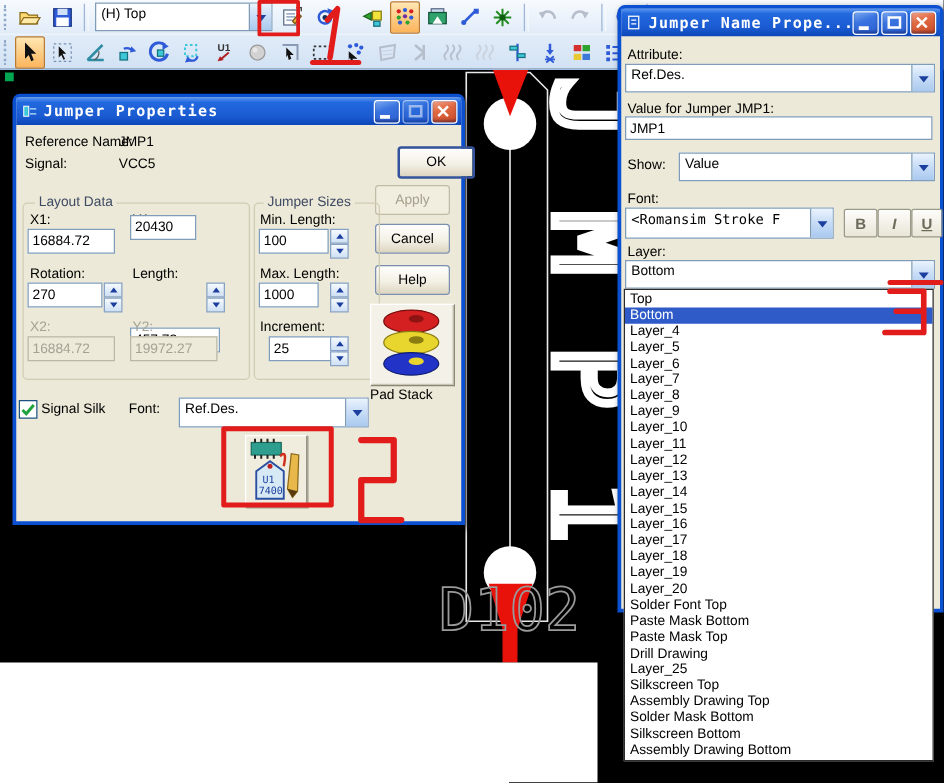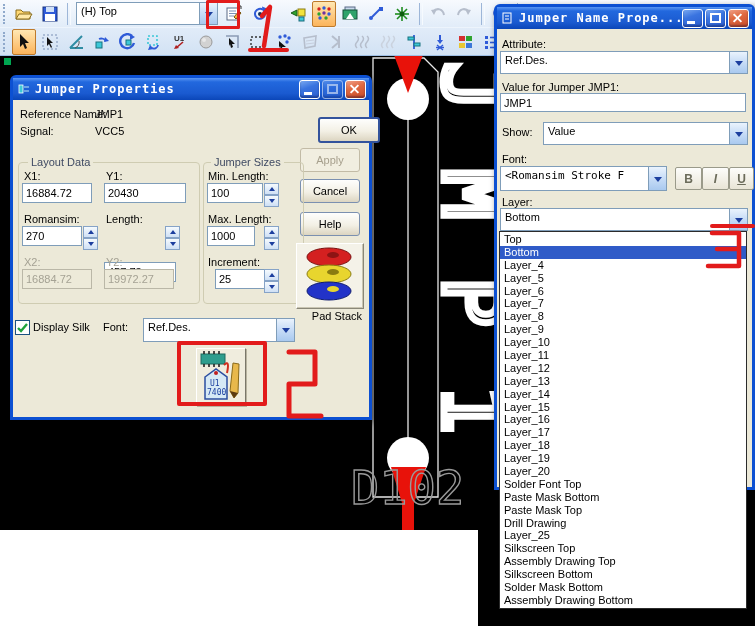--- a/index.html
+++ b/index.html
@@ -374,22 +374,22 @@
   <div class="btn default" style="left:305px;top:39px">OK</div>
   <div class="btn dis" style="left:287px;top:70px">Apply</div>
   <div class="btn" style="left:287px;top:101px">Cancel</div>
   <div class="btn" style="left:287px;top:134px">Help</div>
 
   <div class="grp" style="left:5px;top:84px;width:180px;height:140px"></div>
   <span class="grp-t" style="left:15px;top:78px">Layout Data</span>
   <span class="lb" style="left:11px;top:92px">X1:</span>
   <input class="tin" style="left: 9px; top: 105px; width: 70px; height: 20px;" value="16884.72">
   <span class="lb" style="left:93px;top:92px">Y1:</span>
-  <input class="tin" style="left: 91px; top: 105px; width: 82px; height: 20px;" value="20430">
-  <span class="lb" style="left:11px;top:135px">Romansim:</span>
+  <input class="tin" style="left: 91px; top: 94px; width: 53px; height: 20px;" value="20430">
+  <span class="lb" style="left:11px;top:135px">Rotation:</span>
   <input class="tin" style="left: 9px; top: 148px; width: 60px; height: 20px;" value="270">
   <div class="spin" style="left:70px;top:148px;height:22px">
       <i class="u"></i>
       <i class="d"></i>
     </div>
   <span class="lb" style="left:93px;top:135px">Length:</span>
   <input class="tin" style="left: 91px; top: 148px; width: 72px; height: 20px; margin-top: 36px;" value="457.73">
   <div class="spin" style="left:152px;top:148px;height:22px">
       <i class="u"></i>
       <i class="d"></i>
@@ -423,28 +423,28 @@
   <div class="padtile" style="left:283px;top:165px;width:66px;height:64px">
     <svg width="64" height="62" viewBox="0 0 64 62">
       <ellipse cx="32" cy="13" rx="22" ry="9" fill="#D42020" stroke="#7A0E0E"></ellipse>
         <ellipse cx="36" cy="11" rx="6" ry="3" fill="#8E1414"></ellipse>
       <ellipse cx="32" cy="30" rx="22" ry="9" fill="#E8D52E" stroke="#8A7C10"></ellipse>
         <ellipse cx="36" cy="28" rx="6" ry="3" fill="#8A7C10"></ellipse>
       <ellipse cx="32" cy="47" rx="22" ry="9" fill="#2233C8" stroke="#101C70"></ellipse>
         <ellipse cx="36" cy="45" rx="6" ry="3" fill="#E8D52E"></ellipse>
     </svg>
   </div>
-  <span class="lb" style="left:283px;top:232px;width:66px;text-align:right">Pad Stack</span>
+  <span class="lb" style="left:283px;top:232px;width:66px;text-align:left">Pad Stack</span>
 
   <div class="chk" style="left:2px;top:242px">
     <svg width="13" height="13" viewBox="0 0 13 13">
         <polyline points="2,7 5,10 11,3" fill="none" stroke="#1FA33C" stroke-width="2.4"></polyline>
       </svg>
   </div>
-  <span class="lb" style="left:20px;top:243px">Display Silk</span>
+  <span class="lb" style="left:20px;top:243px">Signal Silk</span>
   <span class="lb" style="left:90px;top:243px">Font:</span>
   <div class="combo" style="left:130px;top:240px;width:150px;height:22px">
     <span class="cv">Ref.Des.</span>
     <span class="ca"></span>
   </div>
 
   <div class="chipbtn" style="left:183px;top:270px;width:48px;height:56px">
     <svg width="46" height="54" viewBox="0 0 46 54">
       <rect x="4" y="5" width="24" height="10" fill="#2E9E8E" stroke="#1C6B5E"></rect>
       <g stroke="#222" stroke-width="1.6">
@@ -539,22 +539,22 @@
       <div class="litem">Layer_18</div>
       <div class="litem">Layer_19</div>
       <div class="litem">Layer_20</div>
       <div class="litem">Solder Font Top</div>
       <div class="litem">Paste Mask Bottom</div>
       <div class="litem">Paste Mask Top</div>
       <div class="litem">Drill Drawing</div>
       <div class="litem">Layer_25</div>
       <div class="litem">Silkscreen Top</div>
       <div class="litem">Assembly Drawing Top</div>
+      <div class="litem">Solder Mask Bottom</div>
       <div class="litem">Silkscreen Bottom</div>
-      <div class="litem">Solder Mask Bottom</div>
       <div class="litem">Assembly Drawing Bottom</div>
     </div>
 </div>
 
 <svg class="abs" style="left:0;top:0;z-index:90;pointer-events:none" width="755" height="626" viewBox="0 0 755 626">
   <g fill="none" stroke="#E21B1B" stroke-linecap="round" stroke-linejoin="round">
     <rect x="207.5" y="1.5" width="31" height="26" stroke-width="3"></rect>
     <path d="M262 16 L270 7 L264 46" stroke-width="4.5"></path>
     <path d="M250 50 L287 50" stroke-width="4"></path>
     <rect x="179" y="343" width="86" height="61" stroke-width="4"></rect>

